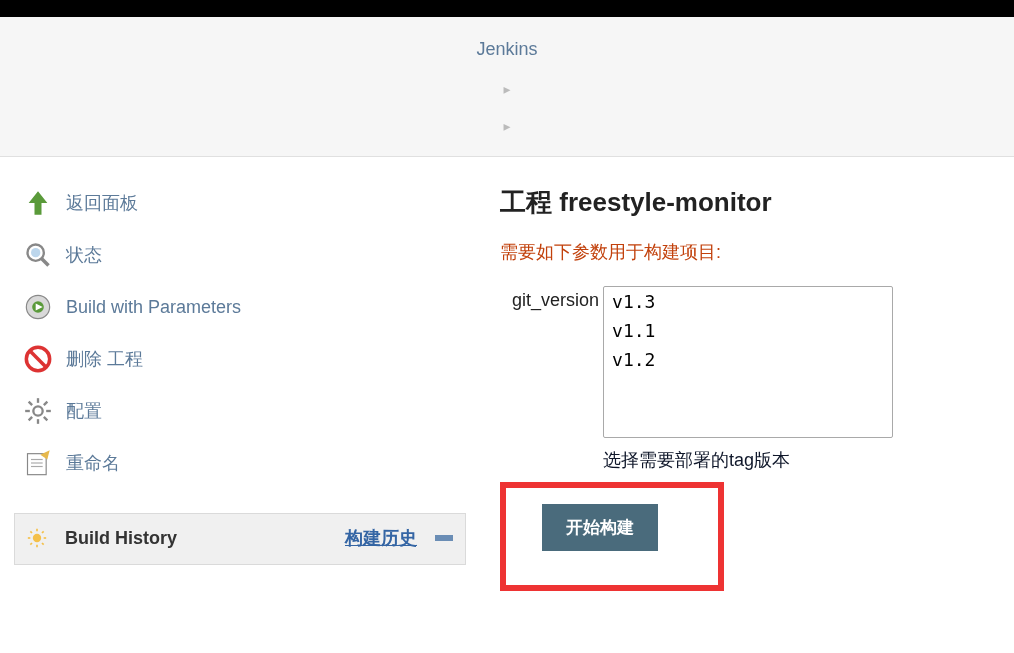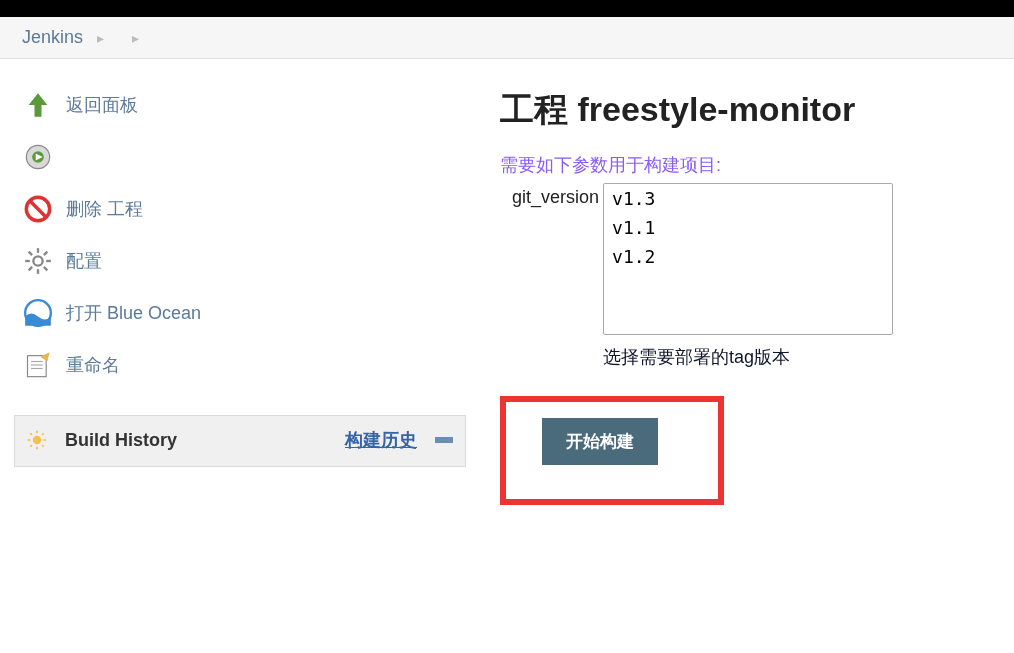--- a/index.html
+++ b/index.html
@@ -11,24 +11,25 @@
       height: 653px;
       overflow: hidden;
     }
     .topbar {
       height: 17px;
       background: #000;
     }
     .breadcrumb-bar {
       background: #f6f6f6;
       border-bottom: 1px solid #e0e0e0;
-      padding: 10px 22px;
-      display: flex;
-      align-items: center;
-      gap: 0;
+      padding: 22px 22px;
+      display: flex;
+      align-items: center;
+      gap: 21px;
+      flex-direction: column;
     }
     .breadcrumb-item {
       color: #5c7a99;
       font-size: 18px;
       cursor: pointer;
     }
     .breadcrumb-sep {
       color: #bbb;
       font-size: 14px;
       margin: 0 14px;
@@ -89,29 +90,29 @@
       width: 18px;
       height: 6px;
       background: #6a8db5;
       margin-left: 8px;
     }
     .content {
       flex: 1;
       padding: 28px 4px 0 20px;
     }
     .page-title {
-      font-size: 34px;
+      font-size: 26px;
       font-weight: bold;
       color: #222;
       margin-bottom: 20px;
     }
     .desc {
       font-size: 18px;
-      color: #8b5cf6;
-      margin-bottom: 6px;
+      color: #c2410c;
+      margin-bottom: 22px;
     }
     .param-row {
       display: flex;
       align-items: flex-start;
       gap: 4px;
       margin-left: 12px;
     }
     .param-label {
       font-size: 18px;
       color: #222;
@@ -134,21 +135,20 @@
       color: #0f172a;
     }
     .build-row {
       margin-top: 10px;
       margin-left: 0;
     }
     .highlight-box {
       border: 6px solid #e33;
       display: inline-block;
       padding: 16px 60px 34px 36px;
-      margin-top: 17px;
     }
     .build-btn {
       background: #4a6b7c;
       color: #fff;
       border: none;
       padding: 12px 24px;
       font-size: 17px;
       font-weight: bold;
       cursor: pointer;
     }
@@ -169,31 +169,42 @@
 
     <div class="side-item">
       <span class="side-icon">
         <svg width="28" height="28" viewBox="0 0 24 24">
             <path fill="#5a9a3a" d="M12 2 L4 12 L9 12 L9 22 L15 22 L15 12 L20 12 Z"></path>
           </svg>
       </span>
       <span class="side-label">返回面板</span>
     </div>
 
+    <div class="side-item">
+      <span class="side-icon">
+        <svg width="28" height="28" viewBox="0 0 24 24">
+            <circle cx="10" cy="10" r="7" fill="none" stroke="#888" stroke-width="2"></circle>
+            <circle cx="10" cy="10" r="4" fill="#bcd6ec"></circle>
+            <line x1="15" y1="15" x2="21" y2="21" stroke="#888" stroke-width="3"></line>
+          </svg>
+      </span>
+      <span class="side-label">状态</span>
+    </div>
 
 
 
     <div class="side-item">
       <span class="side-icon">
         <svg width="28" height="28" viewBox="0 0 24 24">
             <circle cx="12" cy="12" r="10" fill="#d9d9d9" stroke="#888"></circle>
             <circle cx="12" cy="12" r="5" fill="#5a9a3a"></circle>
             <path d="M10 9 L16 12 L10 15 Z" fill="#fff"></path>
           </svg>
       </span>
+      <span class="side-label">Build with Parameters</span>
     </div>
 
     <div class="side-item">
       <span class="side-icon">
         <svg width="28" height="28" viewBox="0 0 24 24">
             <circle cx="12" cy="12" r="10" fill="none" stroke="#d33" stroke-width="3"></circle>
             <line x1="5" y1="5" x2="19" y2="19" stroke="#d33" stroke-width="3"></line>
           </svg>
       </span>
       <span class="side-label">删除 工程</span>
@@ -212,29 +223,20 @@
               <line x1="17" y1="17" x2="20" y2="20"></line>
               <line x1="4" y1="20" x2="7" y2="17"></line>
               <line x1="17" y1="7" x2="20" y2="4"></line>
             </g>
           </svg>
       </span>
       <span class="side-label">配置</span>
     </div>
 
 
-    <div class="side-item">
-      <span class="side-icon">
-        <svg width="28" height="28" viewBox="0 0 24 24">
-            <circle cx="12" cy="12" r="11" fill="none" stroke="#3a8ad6" stroke-width="2"></circle>
-            <path d="M1 15 Q6 10 12 15 Q18 20 23 15 L23 23 L1 23 Z" fill="#3a8ad6"></path>
-          </svg>
-      </span>
-      <span class="side-label">打开 Blue Ocean</span>
-    </div>
 
     <div class="side-item">
       <span class="side-icon">
         <svg width="28" height="28" viewBox="0 0 24 24">
             <rect x="3" y="4" width="16" height="18" fill="#fff" stroke="#888"></rect>
             <line x1="6" y1="9" x2="16" y2="9" stroke="#aaa"></line>
             <line x1="6" y1="12" x2="16" y2="12" stroke="#aaa"></line>
             <line x1="6" y1="15" x2="16" y2="15" stroke="#aaa"></line>
             <path d="M14 5 L22 1 L20 9 Z" fill="#e6b84c"></path>
           </svg>

